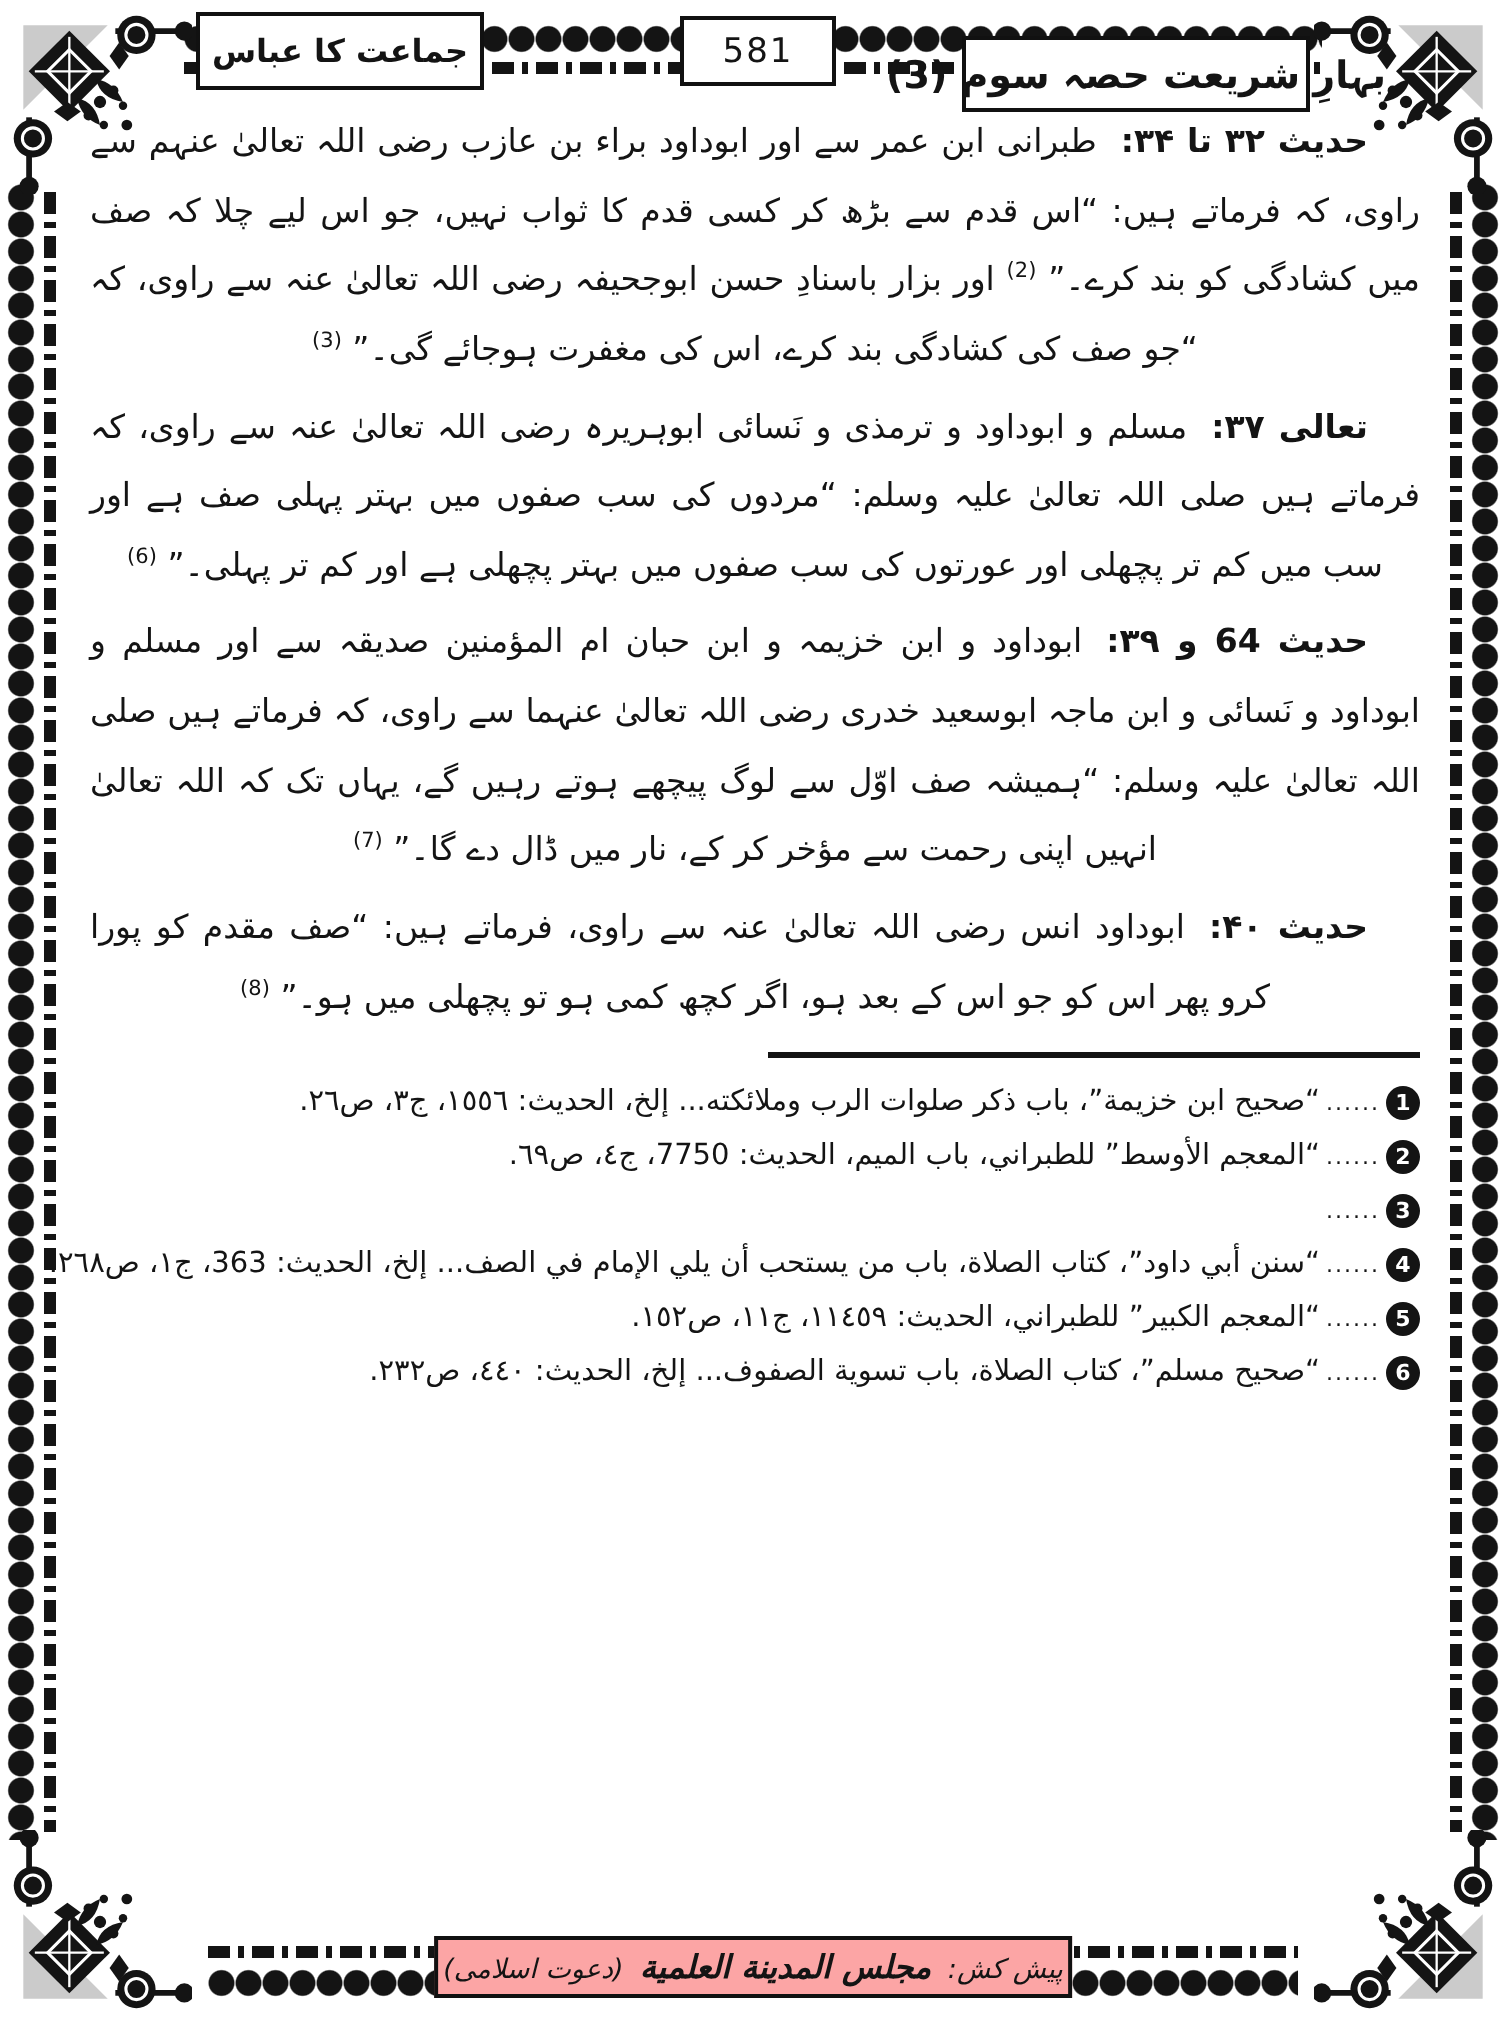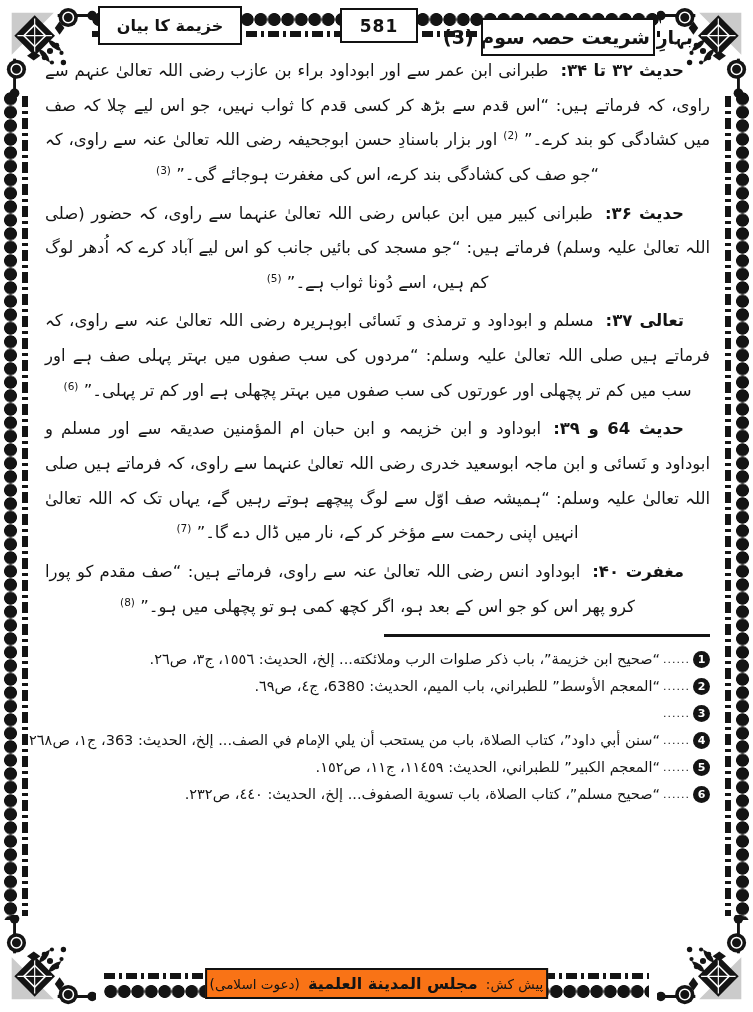--- a/index.html
+++ b/index.html
@@ -26,41 +26,41 @@
   .corner{position:absolute;width:92px;height:92px;z-index:2;}
   .corner.tl{top:5px;left:4px;}
   .corner.tr{top:5px;right:4px;transform:scaleX(-1);}
   .corner.bl{bottom:5px;left:4px;transform:scaleY(-1);}
   .corner.br{bottom:5px;right:4px;transform:scale(-1,-1);}
 
   
   .hbox{position:absolute;background:#fff;border:2px solid #111;display:flex;align-items:center;
         justify-content:center;z-index:3;direction:rtl;white-space:nowrap;}
   .hbox.left{left:98px;top:6px;width:140px;height:35px;font-size:16px;font-weight:bold;}
-  .hbox.center{left:340px;top:8px;width:74px;height:31px;font-size:17px;font-weight:bold;letter-spacing:1px;}
+  .hbox.center{left:340px;top:8px;width:74px;height:31px;font-size:17px;font-weight:normal;letter-spacing:1px;}
   .hbox.right{right:98px;top:18px;width:170px;height:34px;font-size:19px;font-weight:bold;}
 
   
   .content{position:absolute;right:43px;left:45px;top:54px;direction:rtl;z-index:2;}
   .para{font-size:16.5px;line-height:2.1;text-align:justify;text-align-last:center;margin:0 0 4px;}
   .para.indent{text-indent:26px;}
   .hd{font-weight:bold;margin-left:12px;}
   sup{font-size:10.5px;line-height:0;}
 
   .fn-sep{height:3px;background:#141414;width:326px;margin:10px 0 9px auto;}
   .footnotes{font-size:14.5px;}
   .fn-row{display:flex;direction:rtl;justify-content:flex-start;align-items:center;
           line-height:27px;white-space:nowrap;}
   .fn-badge{width:17px;height:17px;border-radius:50%;background:#141414;color:#fff;font-size:11px;
             font-weight:bold;display:flex;align-items:center;justify-content:center;flex:0 0 17px;}
   .fn-leader{margin:0 3px;font-size:11px;letter-spacing:1px;}
 
   
   .fbox{position:absolute;left:50%;transform:translateX(-50%);bottom:13px;border:2px solid #111;
-        background:#f97316;padding:4px 3px;z-index:3;font-size:13.5px;direction:rtl;white-space:nowrap;}
+        background:#fca5a5;padding:4px 3px;z-index:3;font-size:13.5px;direction:rtl;white-space:nowrap;font-style:italic;}
   .fbox .name{font-weight:bold;font-size:16px;margin:0 4px;}
 </style>
 </head>
 <body>
 
 <div class="page">
 
   <svg width="0" height="0" style="position:absolute">
     <symbol id="corner-orn" viewBox="0 0 96 96">
       <line x1="56" y1="11" x2="96" y2="11" stroke="#141414" stroke-width="3"></line>
@@ -108,52 +108,49 @@
     </svg>
   <svg class="corner bl">
       <use href="#corner-orn"></use>
     </svg>
   <svg class="corner br">
       <use href="#corner-orn"></use>
     </svg>
 
   <div class="hbox right">بہارِ شریعت حصہ سوم (3)</div>
   <div class="hbox center">581</div>
-  <div class="hbox left">خزيمة کا بیان</div>
+  <div class="hbox left">جماعت کا عباس</div>
 
   <div class="content">
 
     <p class="para indent">
       <span class="hd">حدیث ۳۲ تا ۳۴:</span><span>طبرانی ابن عمر سے اور ابوداود براء بن عازب رضی اللہ تعالیٰ عنہم سے راوی، کہ فرماتے ہیں: “اس قدم سے بڑھ کر کسی قدم کا ثواب نہیں، جو اس لیے چلا کہ صف میں کشادگی کو بند کرے۔” <sup>(2)</sup> اور بزار باسنادِ حسن ابوجحیفہ رضی اللہ تعالیٰ عنہ سے راوی، کہ “جو صف کی کشادگی بند کرے، اس کی مغفرت ہوجائے گی۔” <sup>(3)</sup></span>
-    </p>
-    <p class="para indent">
-      <span class="hd">حدیث ۳۶:</span><span>طبرانی کبیر میں ابن عباس رضی اللہ تعالیٰ عنہما سے راوی، کہ حضور (صلی اللہ تعالیٰ علیہ وسلم) فرماتے ہیں: “جو مسجد کی بائیں جانب کو اس لیے آباد کرے کہ اُدھر لوگ کم ہیں، اسے دُونا ثواب ہے۔” <sup>(5)</sup></span>
     </p>
     <p class="para indent">
       <span class="hd">تعالی ۳۷:</span><span>مسلم و ابوداود و ترمذی و نَسائی ابوہریرہ رضی اللہ تعالیٰ عنہ سے راوی، کہ فرماتے ہیں صلی اللہ تعالیٰ علیہ وسلم: “مردوں کی سب صفوں میں بہتر پہلی صف ہے اور سب میں کم تر پچھلی اور عورتوں کی سب صفوں میں بہتر پچھلی ہے اور کم تر پہلی۔” <sup>(6)</sup></span>
     </p>
     <p class="para indent">
       <span class="hd">حدیث 64 و ۳۹:</span><span>ابوداود و ابن خزیمہ و ابن حبان ام المؤمنین صدیقہ سے اور مسلم و ابوداود و نَسائی و ابن ماجہ ابوسعید خدری رضی اللہ تعالیٰ عنہما سے راوی، کہ فرماتے ہیں صلی اللہ تعالیٰ علیہ وسلم: “ہمیشہ صف اوّل سے لوگ پیچھے ہوتے رہیں گے، یہاں تک کہ اللہ تعالیٰ انہیں اپنی رحمت سے مؤخر کر کے، نار میں ڈال دے گا۔” <sup>(7)</sup></span>
     </p>
     <p class="para indent">
-      <span class="hd">مغفرت ۴۰:</span><span>ابوداود انس رضی اللہ تعالیٰ عنہ سے راوی، فرماتے ہیں: “صف مقدم کو پورا کرو پھر اس کو جو اس کے بعد ہو، اگر کچھ کمی ہو تو پچھلی میں ہو۔” <sup>(8)</sup></span>
+      <span class="hd">حدیث ۴۰:</span><span>ابوداود انس رضی اللہ تعالیٰ عنہ سے راوی، فرماتے ہیں: “صف مقدم کو پورا کرو پھر اس کو جو اس کے بعد ہو، اگر کچھ کمی ہو تو پچھلی میں ہو۔” <sup>(8)</sup></span>
     </p>
 
     <div class="fn-sep"></div>
 
     <div class="footnotes">
       <div class="fn-row">
         <span class="fn-badge">1</span>
         <span class="fn-leader">......</span>
         <span class="fn-text">“صحيح ابن خزيمة”، باب ذكر صلوات الرب وملائكته... إلخ، الحديث: ١٥٥٦، ج٣، ص٢٦.</span>
       </div>
       <div class="fn-row">
         <span class="fn-badge">2</span>
         <span class="fn-leader">......</span>
-        <span class="fn-text">“المعجم الأوسط” للطبراني، باب الميم، الحديث: 6380، ج٤، ص٦٩.</span>
+        <span class="fn-text">“المعجم الأوسط” للطبراني، باب الميم، الحديث: 7750، ج٤، ص٦٩.</span>
       </div>
       <div class="fn-row">
         <span class="fn-badge">3</span>
         <span class="fn-leader">......</span>
       </div>
       <div class="fn-row">
         <span class="fn-badge">4</span>
         <span class="fn-leader">......</span>
         <span class="fn-text">“سنن أبي داود”، كتاب الصلاة، باب من يستحب أن يلي الإمام في الصف... إلخ، الحديث: 363، ج١، ص٢٦٨.</span>
       </div>

